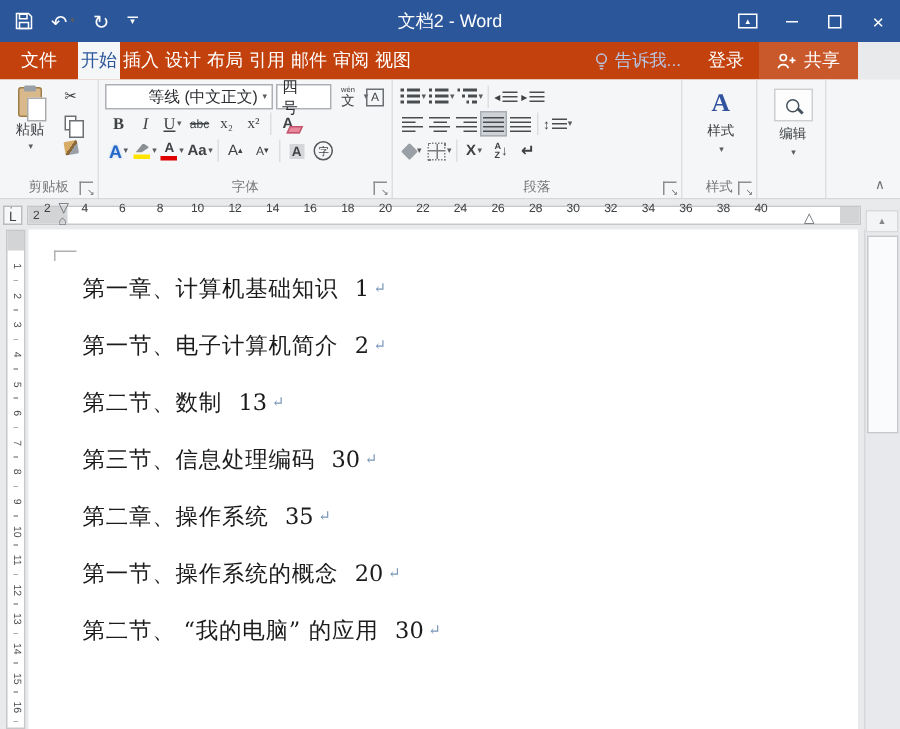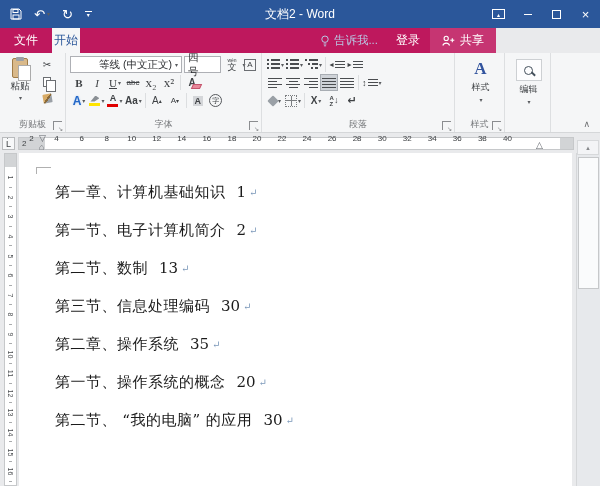--- a/index.html
+++ b/index.html
@@ -17,21 +17,21 @@
   .qmore span { font-size:6px; line-height:4px; }
   .wtitle { position:absolute; left:0; right:0; top:0; height:28px; display:flex; align-items:center; justify-content:center; font-size:12px; color:#fff; pointer-events:none; }
   .wincontrols { position:absolute; right:0; top:0; height:28px; display:flex; }
   .wc { width:29px; height:28px; display:flex; align-items:center; justify-content:center; color:#fff; }
   .wc.ribbonopt i { width:13px; height:10px; border:1px solid #fff; display:flex; align-items:center; justify-content:center; font-size:6px; font-style:normal; }
   .wc.minimize i { width:8px; height:0; border-top:1px solid #fff; }
   .wc.maximize i { width:9px; height:9px; border:1px solid #fff; }
   .wc.close { font-size:13px; }
 
   
-  .tabrow { position:absolute; left:0; top:28px; width:496px; height:25px; background:#be185d; display:flex; align-items:stretch; font-size:12px; }
+  .tabrow { position:absolute; left:0; top:28px; width:572px; height:25px; background:#c2410c; display:flex; align-items:stretch; font-size:12px; }
   .tab { display:flex; align-items:center; padding:0 2px; color:#fff; cursor:default; }
   .tab.filetab { padding:0 14px; }
   .tab.active { background:#f5f6f7; color:#2b579a; }
   .tabspacer { flex:1; }
   .tellme { display:flex; align-items:center; gap:4px; color:#b9c6e3; padding:0 8px; font-size:11.5px; }
   .signin { display:flex; align-items:center; padding:0 10px; color:#fff; }
   .sharetab { display:flex; align-items:center; gap:5px; padding:0 12px; color:#fff; background:rgba(255,255,255,.13); }
 
   
   .ribbon { position:absolute; left:0; top:53px; width:600px; height:80px; background:#f5f6f7; border-bottom:1px solid #d5d7d9; display:flex; }
@@ -67,21 +67,21 @@
   .c-name { width:133px; margin-right:2px;padding-left:28px; }
   .c-size { width:37px; margin-right:2px;gap:41px; }
   .pinyin { display:flex; flex-direction:column; align-items:center; line-height:1; }
   .pinyin .py { font-size:5px; color:#3f4245; }
   .pinyin .zh { font-size:9px; color:#3f4245; }
   .aboxed { border:1px solid #6b6e72; font-size:8px; line-height:1; padding:1px 2px; color:#3f4245; }
   .bld { font-weight:bold; font-family:"Liberation Serif","DejaVu Serif",serif; font-size:11px; }
   .itl { font-style:italic; font-family:"Liberation Serif","DejaVu Serif",serif; font-size:11px; }
   .und { text-decoration:underline; font-family:"Liberation Serif","DejaVu Serif",serif; font-size:11px; }
   .stk { text-decoration:line-through; font-size:8px; }
-  .subsup { font-size:13px; font-family:"Liberation Serif","DejaVu Serif",serif; }
+  .subsup { font-size:10px; font-family:"Liberation Serif","DejaVu Serif",serif; }
   .eraserbtn { position:relative; }
   .eraserbtn .ltr { font-size:10px; font-weight:bold; }
   .eraserbtn i { position:absolute; right:0; bottom:2px; width:9px; height:5px; background:#e8889a; border:1px solid #c2556d; transform:skewX(-25deg); }
   .fx { color:#2468c8; font-weight:bold; font-size:12px; text-shadow:0 0 2px #aac8ee; }
   .colbtn { display:flex; flex-direction:column; align-items:center; line-height:1; }
   .colbtn .ltr { font-size:9px; font-weight:bold; color:#3f4245; }
   .hlpen { width:9px; height:6px; background:#8a8f94; clip-path:polygon(0 100%,55% 0,100% 45%,45% 100%); }
   .bar-y { width:11px; height:3px; background:#ffe400; margin-top:1px; }
   .bar-r { width:11px; height:3px; background:#e00000; margin-top:1px; }
   .aa { font-size:10px;font-weight:bold; }
@@ -201,20 +201,29 @@
       <span class="wc maximize">
           <i></i>
         </span>
       <span class="wc close">×</span>
     </div>
   </div>
 
   <div class="tabrow">
     <span class="tab filetab">文件</span>
     <span class="tab active">开始</span>
+    <span style="display:flex">
+        <span class="tab">插入</span>
+        <span class="tab">设计</span>
+        <span class="tab">布局</span>
+        <span class="tab">引用</span>
+        <span class="tab">邮件</span>
+        <span class="tab">审阅</span>
+        <span class="tab">视图</span>
+      </span>
     <span class="tabspacer"></span>
     <span class="tellme">
       <svg width="10" height="12" viewBox="0 0 10 12">
         <circle cx="5" cy="4.2" r="3.2" fill="none" stroke="#b9c6e3" stroke-width="1"></circle>
         <line x1="3.6" y1="9" x2="6.4" y2="9" stroke="#b9c6e3" stroke-width="1"></line>
         <line x1="3.9" y1="10.8" x2="6.1" y2="10.8" stroke="#b9c6e3" stroke-width="1"></line>
       </svg>
       <span>告诉我...</span>
     </span>
     <span class="signin">登录</span>

